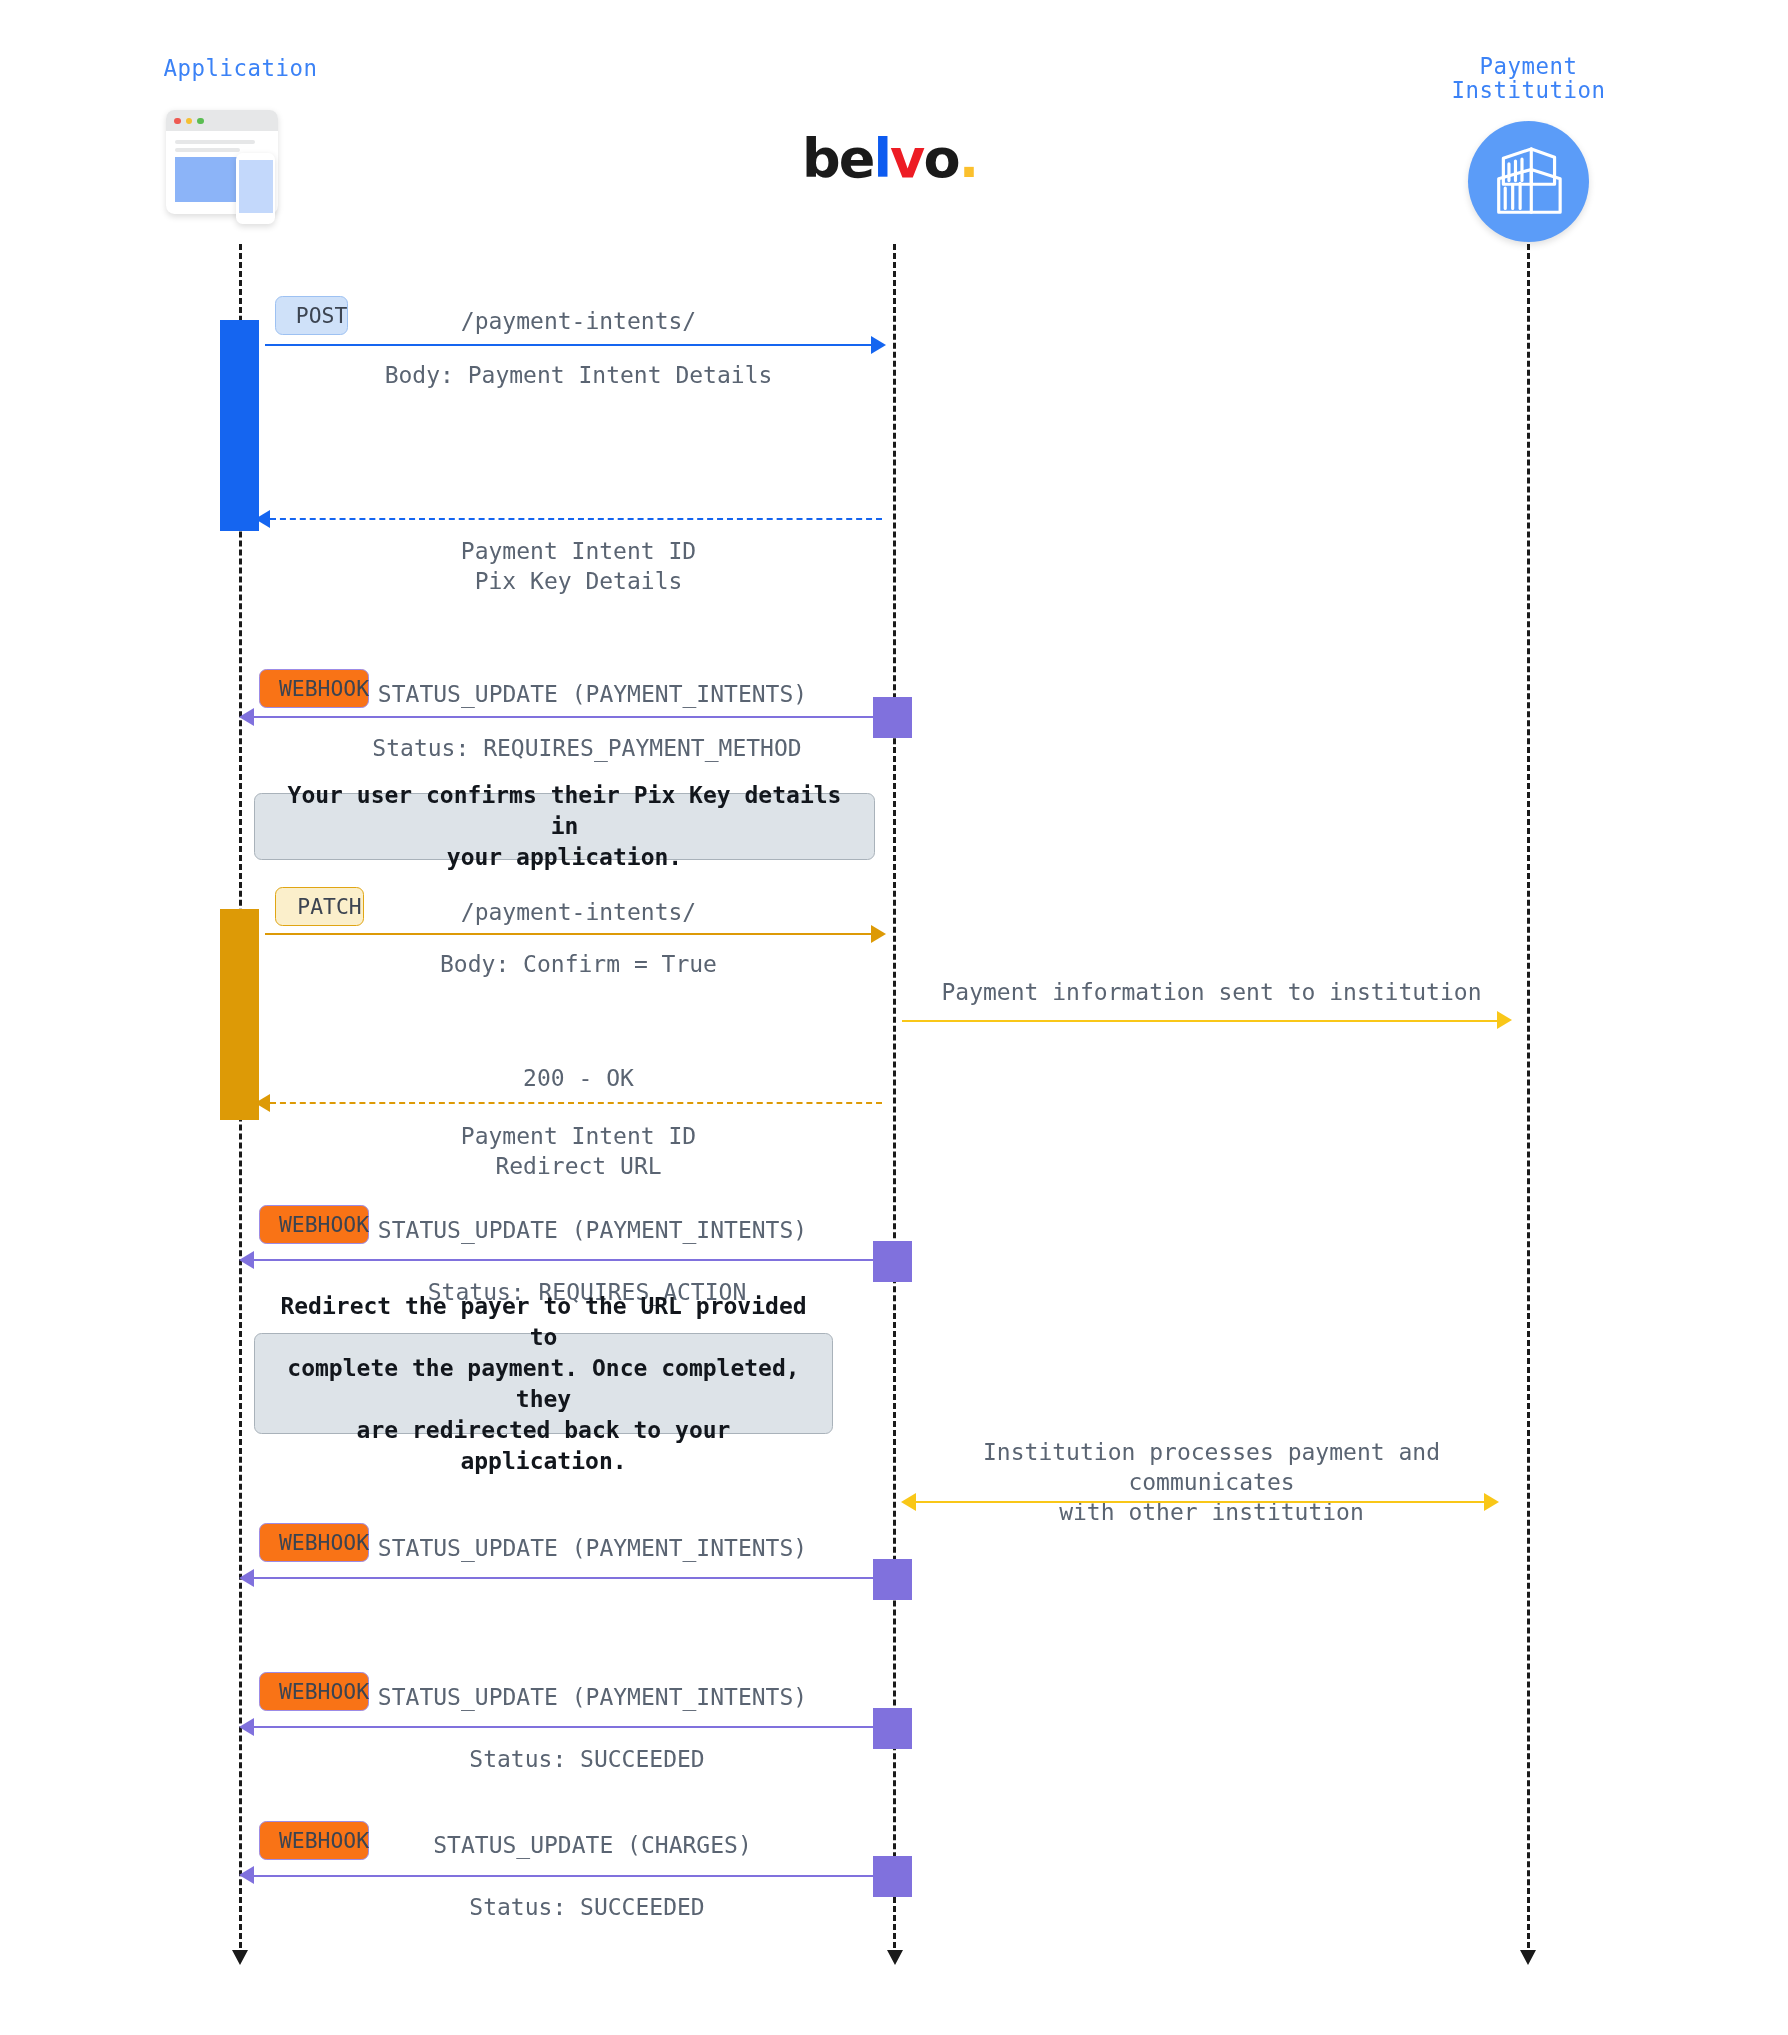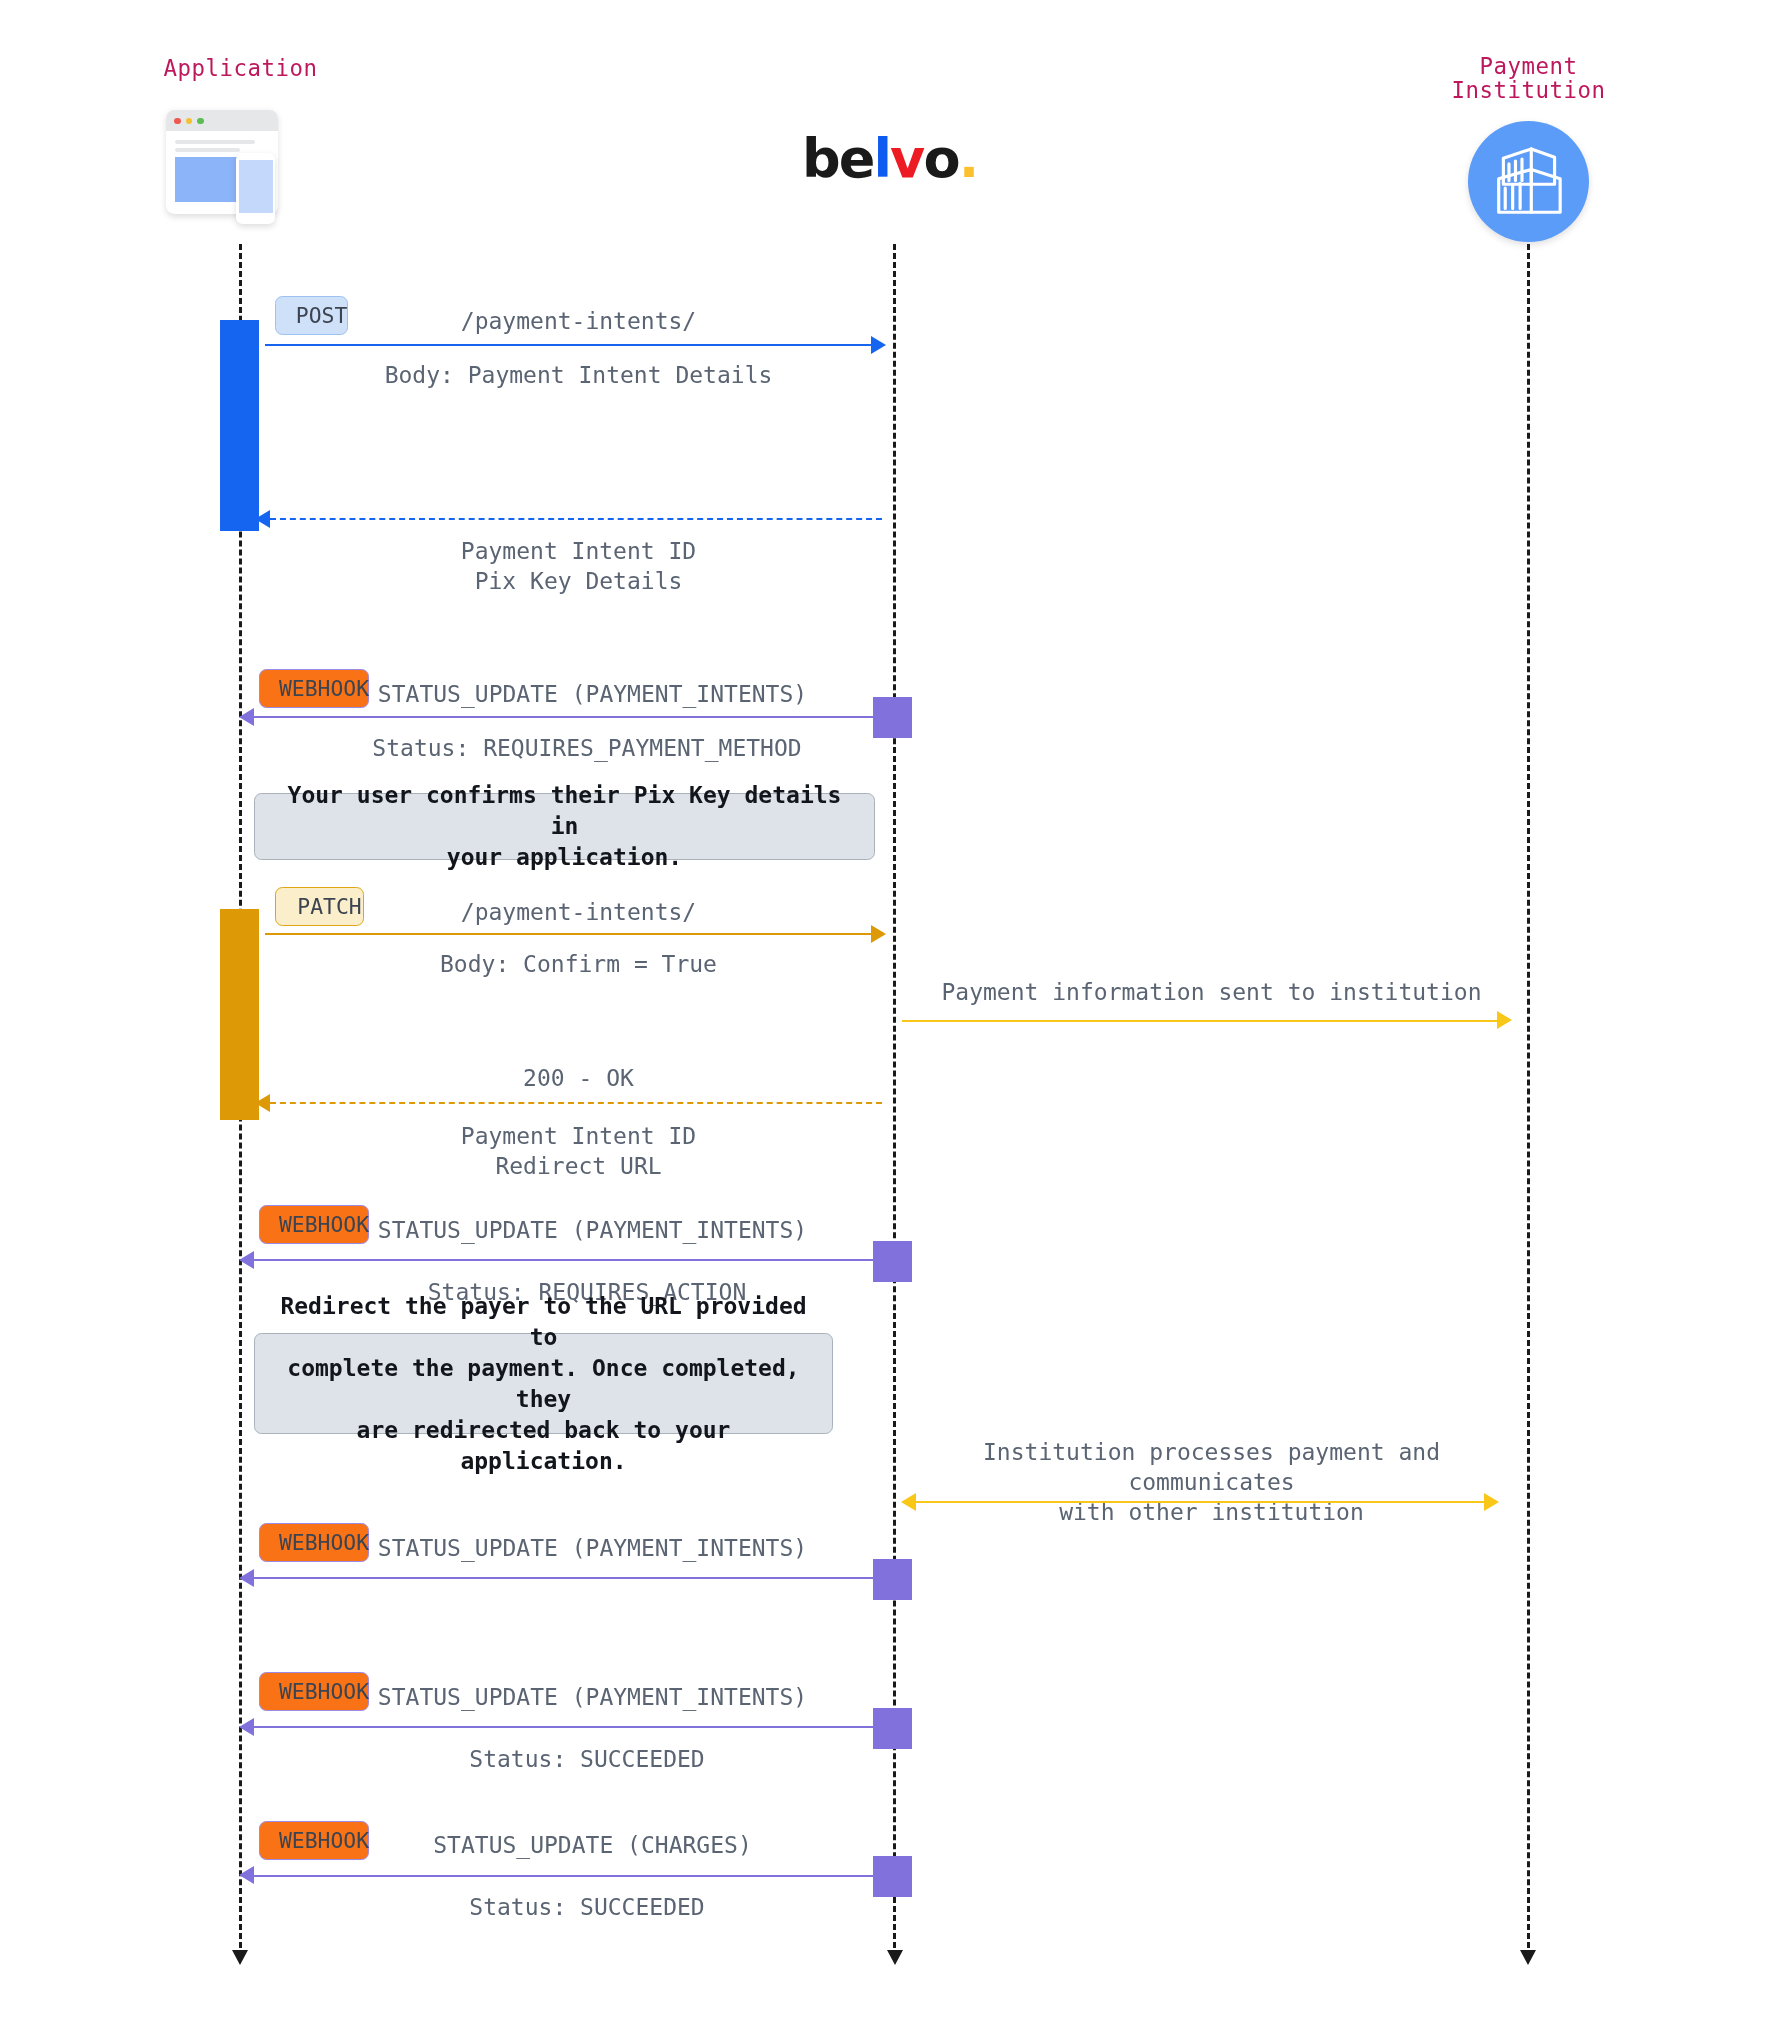--- a/index.html
+++ b/index.html
@@ -16,21 +16,21 @@
     width: 1788px;
     height: 2036px;
     background: #ffffff;
     overflow: hidden;
   }
 
   
   .actor-label {
     position: absolute;
     text-align: center;
-    color: #be185d;
+    color: #3b82f6;
     font-size: 22.4px;
     line-height: 24px;
     letter-spacing: 0.5px;
     white-space: pre-line;
     font-family: "DejaVu Sans Mono", "Liberation Mono", monospace;
   }
 
   
   .app-icon { position: absolute; width: 140px; height: 121px; }
   .app-window {

